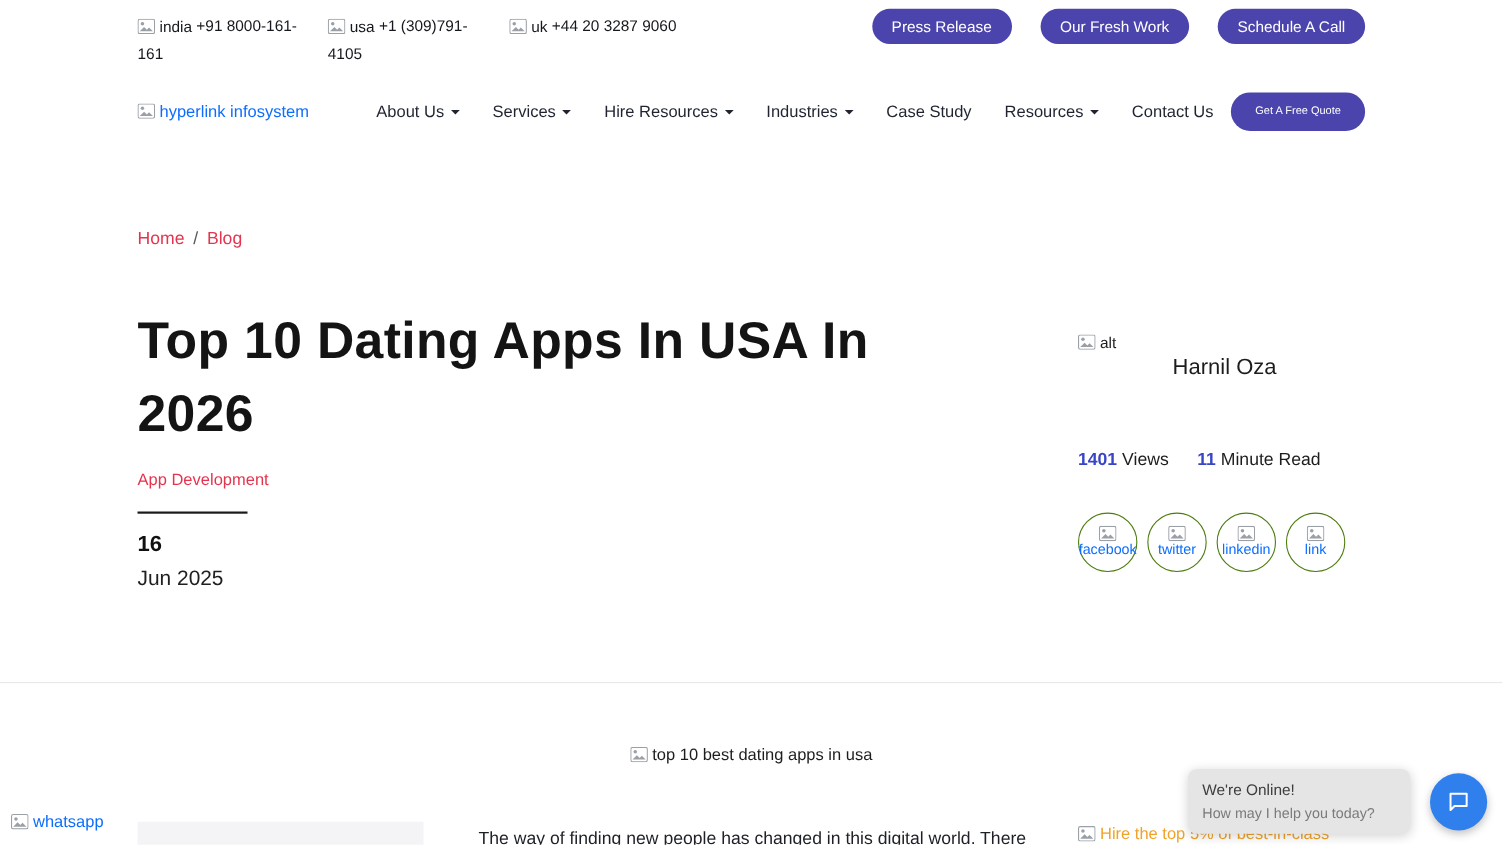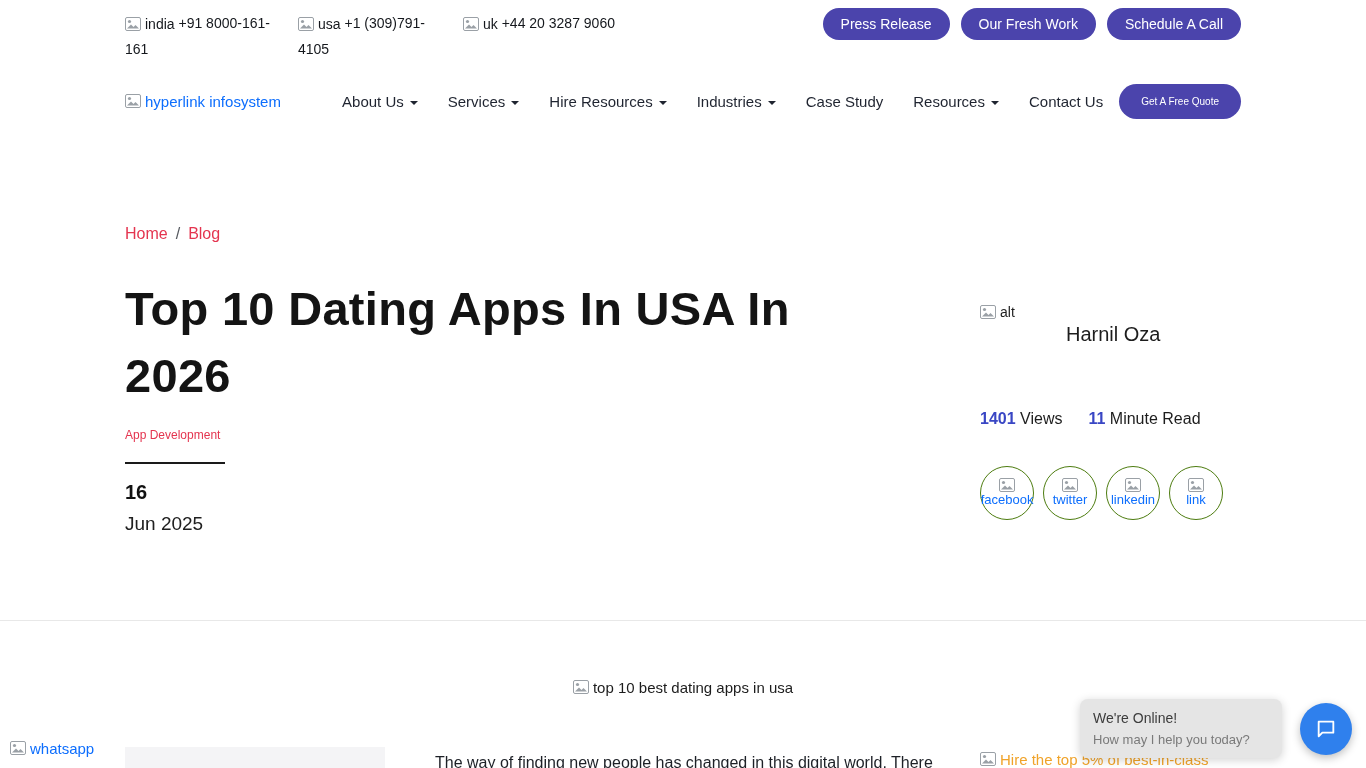--- a/index.html
+++ b/index.html
@@ -10,40 +10,40 @@
   .bimg { display:inline-flex; align-items:center; gap:4px; vertical-align:middle; }
   .bicon { flex:0 0 auto; }
 
   
   .topbar { position:absolute; left:125px; right:125px; top:8px; display:flex; justify-content:space-between; align-items:flex-start; }
   .phones { display:flex; gap:27px; padding-top:3px; }
   .phone { font-size:14px; color:#15181d; line-height:25px; }
   .phone .balt { color:#15181d; }
   .phone-1 { width:146px; }
   .phone-2 { width:138px; }
-  .top-buttons { display:flex; gap:11px; }
+  .top-buttons { display:flex; gap:26px; }
   .pill { background:#4b44ac; color:#fff; font-size:14px; font-weight:500; padding:8px 18px; border-radius:18px; border:none; cursor:pointer; white-space:nowrap; }
 
   
   .navbar { position:absolute; left:125px; right:125px; top:72px; height:58px; display:flex; align-items:center; }
   .logo { display:inline-flex; align-items:center; gap:4px; font-size:15px; color:#0d6efd; text-decoration:none; }
   .nav-items { display:flex; gap:30px; margin-left:auto; align-items:center; list-style:none; }
   .nav-link { font-size:15px; color:#1f2430; cursor:pointer; white-space:nowrap; }
   .caret { display:inline-block; margin-left:6px; border-top:4px solid #1f2430; border-left:4px solid transparent; border-right:4px solid transparent; vertical-align:2px; }
   .cta { margin-left:16px; background:#4b44ac; color:#fff; font-size:10px; font-weight:500; padding:12px 22px; border-radius:22px; border:none; cursor:pointer; white-space:nowrap; }
 
   
-  .breadcrumb { position:absolute; left:125px; top:225px; font-size:16px; }
+  .breadcrumb { position:absolute; left:125px; top:209px; font-size:16px; }
   .crumb { color:#e4344f; text-decoration:none; }
   .crumb-sep { color:#55595f; margin:0 8px; }
 
   
   .article-header { position:absolute; left:125px; top:276px; right:125px; }
   .article-title { width:700px; font-size:47px; font-weight:700; color:#141414; line-height:1.42; letter-spacing:0.3px; }
-  .category { display:inline-block; margin-top:19px; color:#e4344f; font-size:12px; text-decoration:none; }
+  .category { display:inline-block; margin-top:19px; color:#e4344f; font-size:15px; text-decoration:none; }
   .short-rule { width:100px; border:none; border-top:2px solid #1a1a1a; margin-top:19px; }
   .date-day { margin-top:17px; font-size:20px; font-weight:700; color:#111; }
   .date-month { margin-top:9px; font-size:19px; font-weight:400; color:#202020; }
 
   
   .author { position:absolute; left:855px; top:26px; width:262px; }
   .author-row { display:flex; align-items:center; height:64px; }
   .avatar-box { width:64px; height:64px; }
   .avatar-box .balt { color:#1d1d1d; font-size:14px; }
   .author-name { margin-left:22px; font-size:20px; color:#1d1d1d; }

